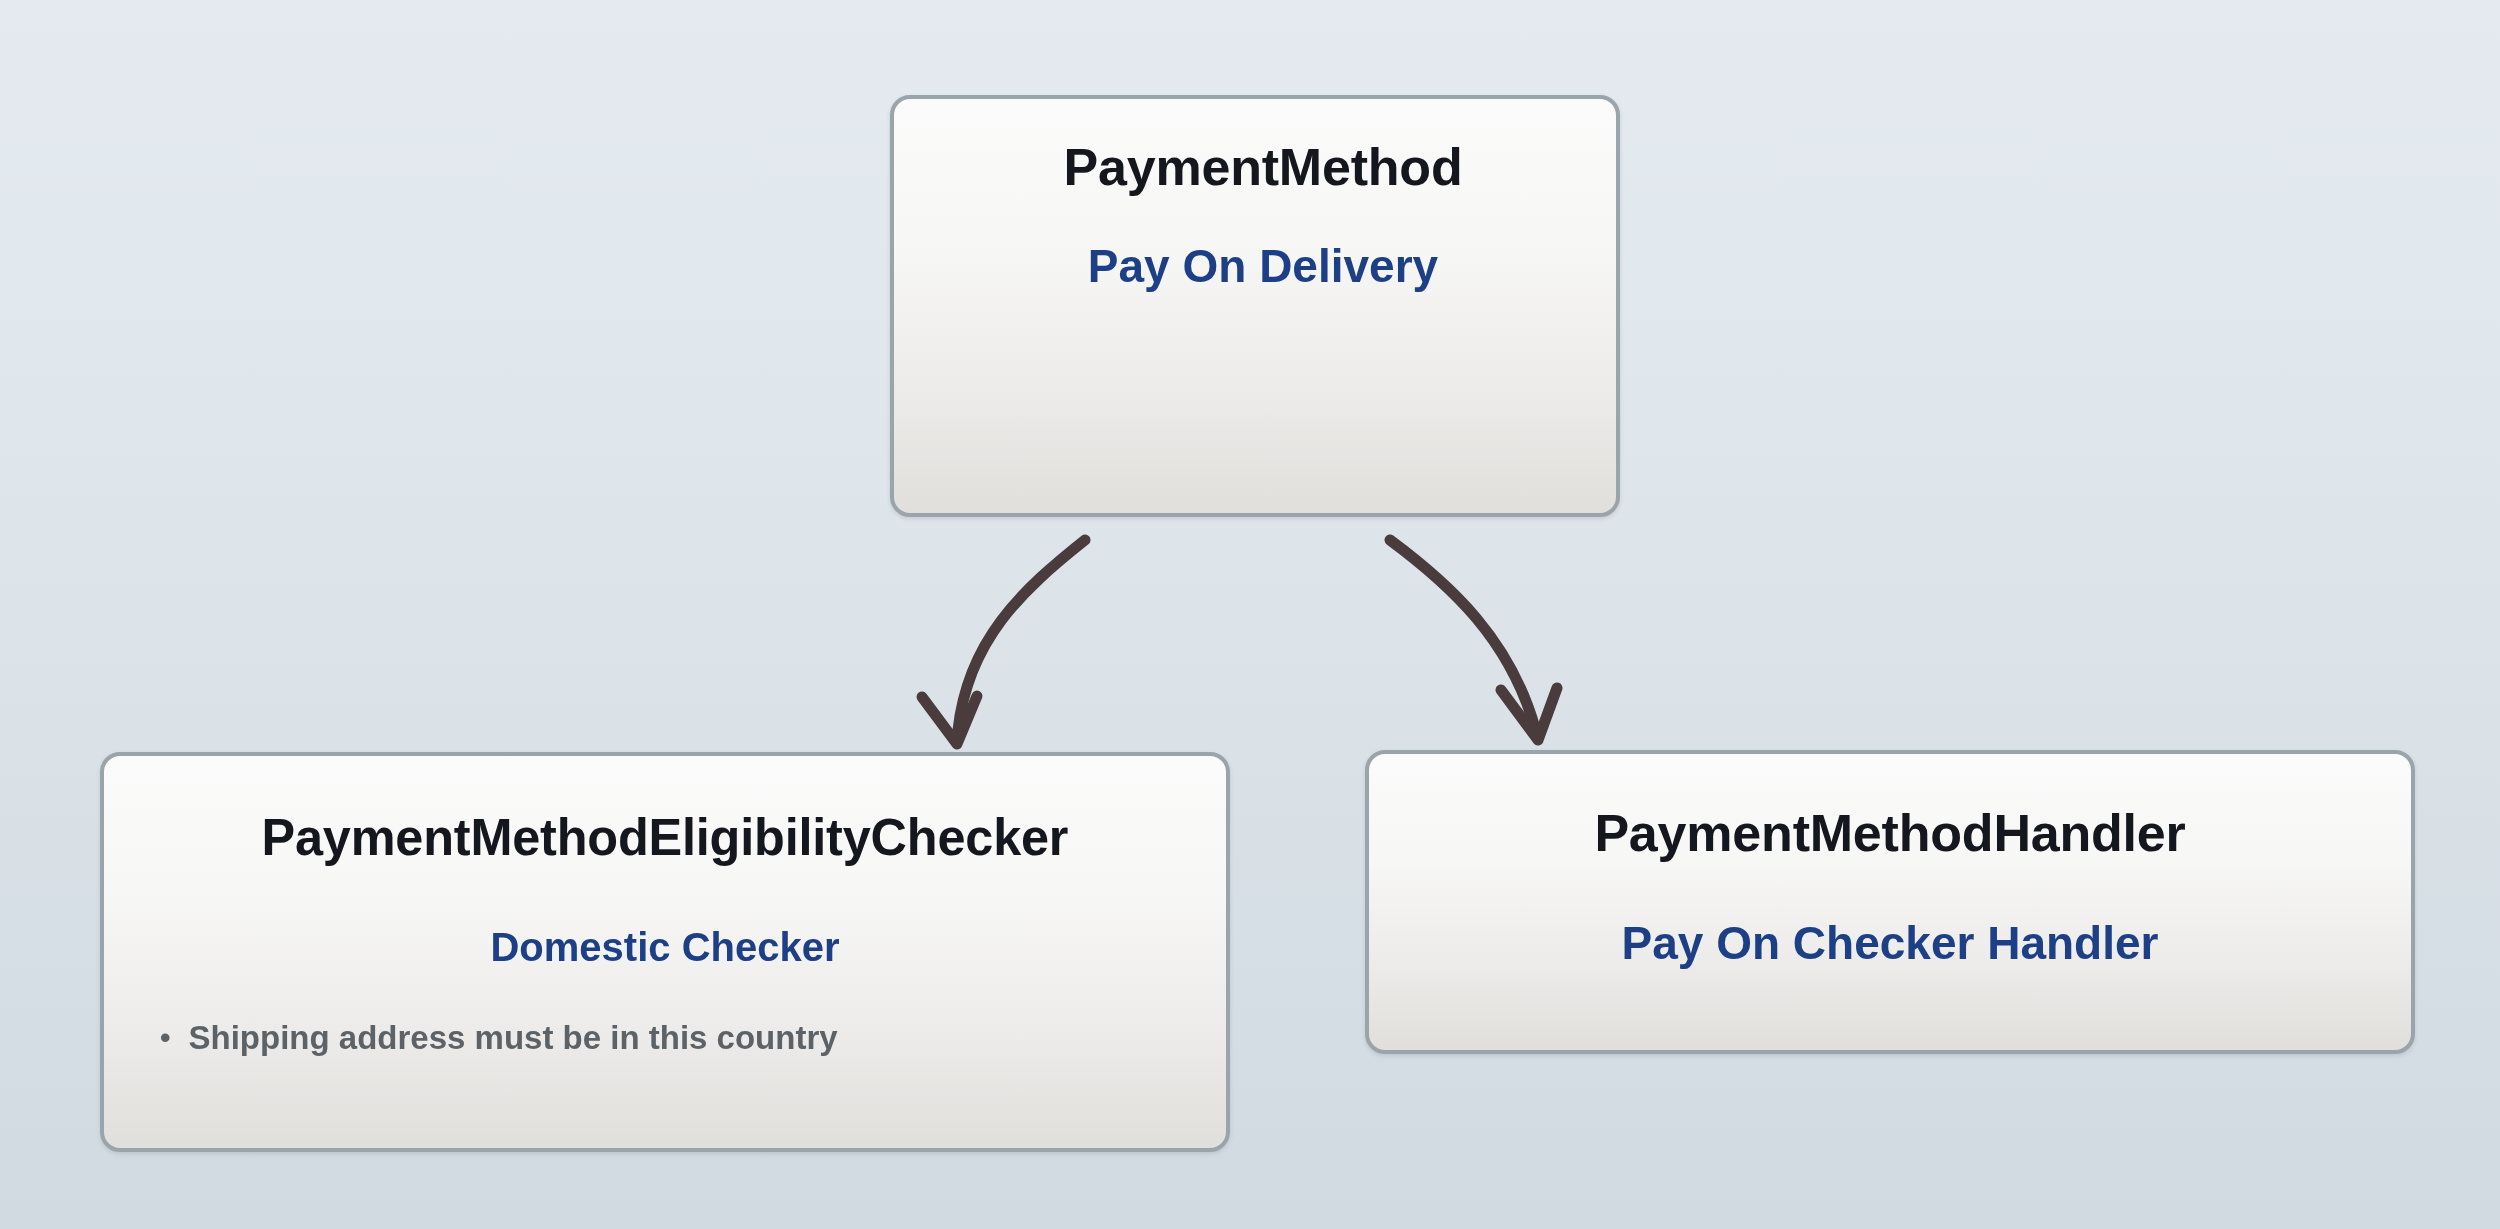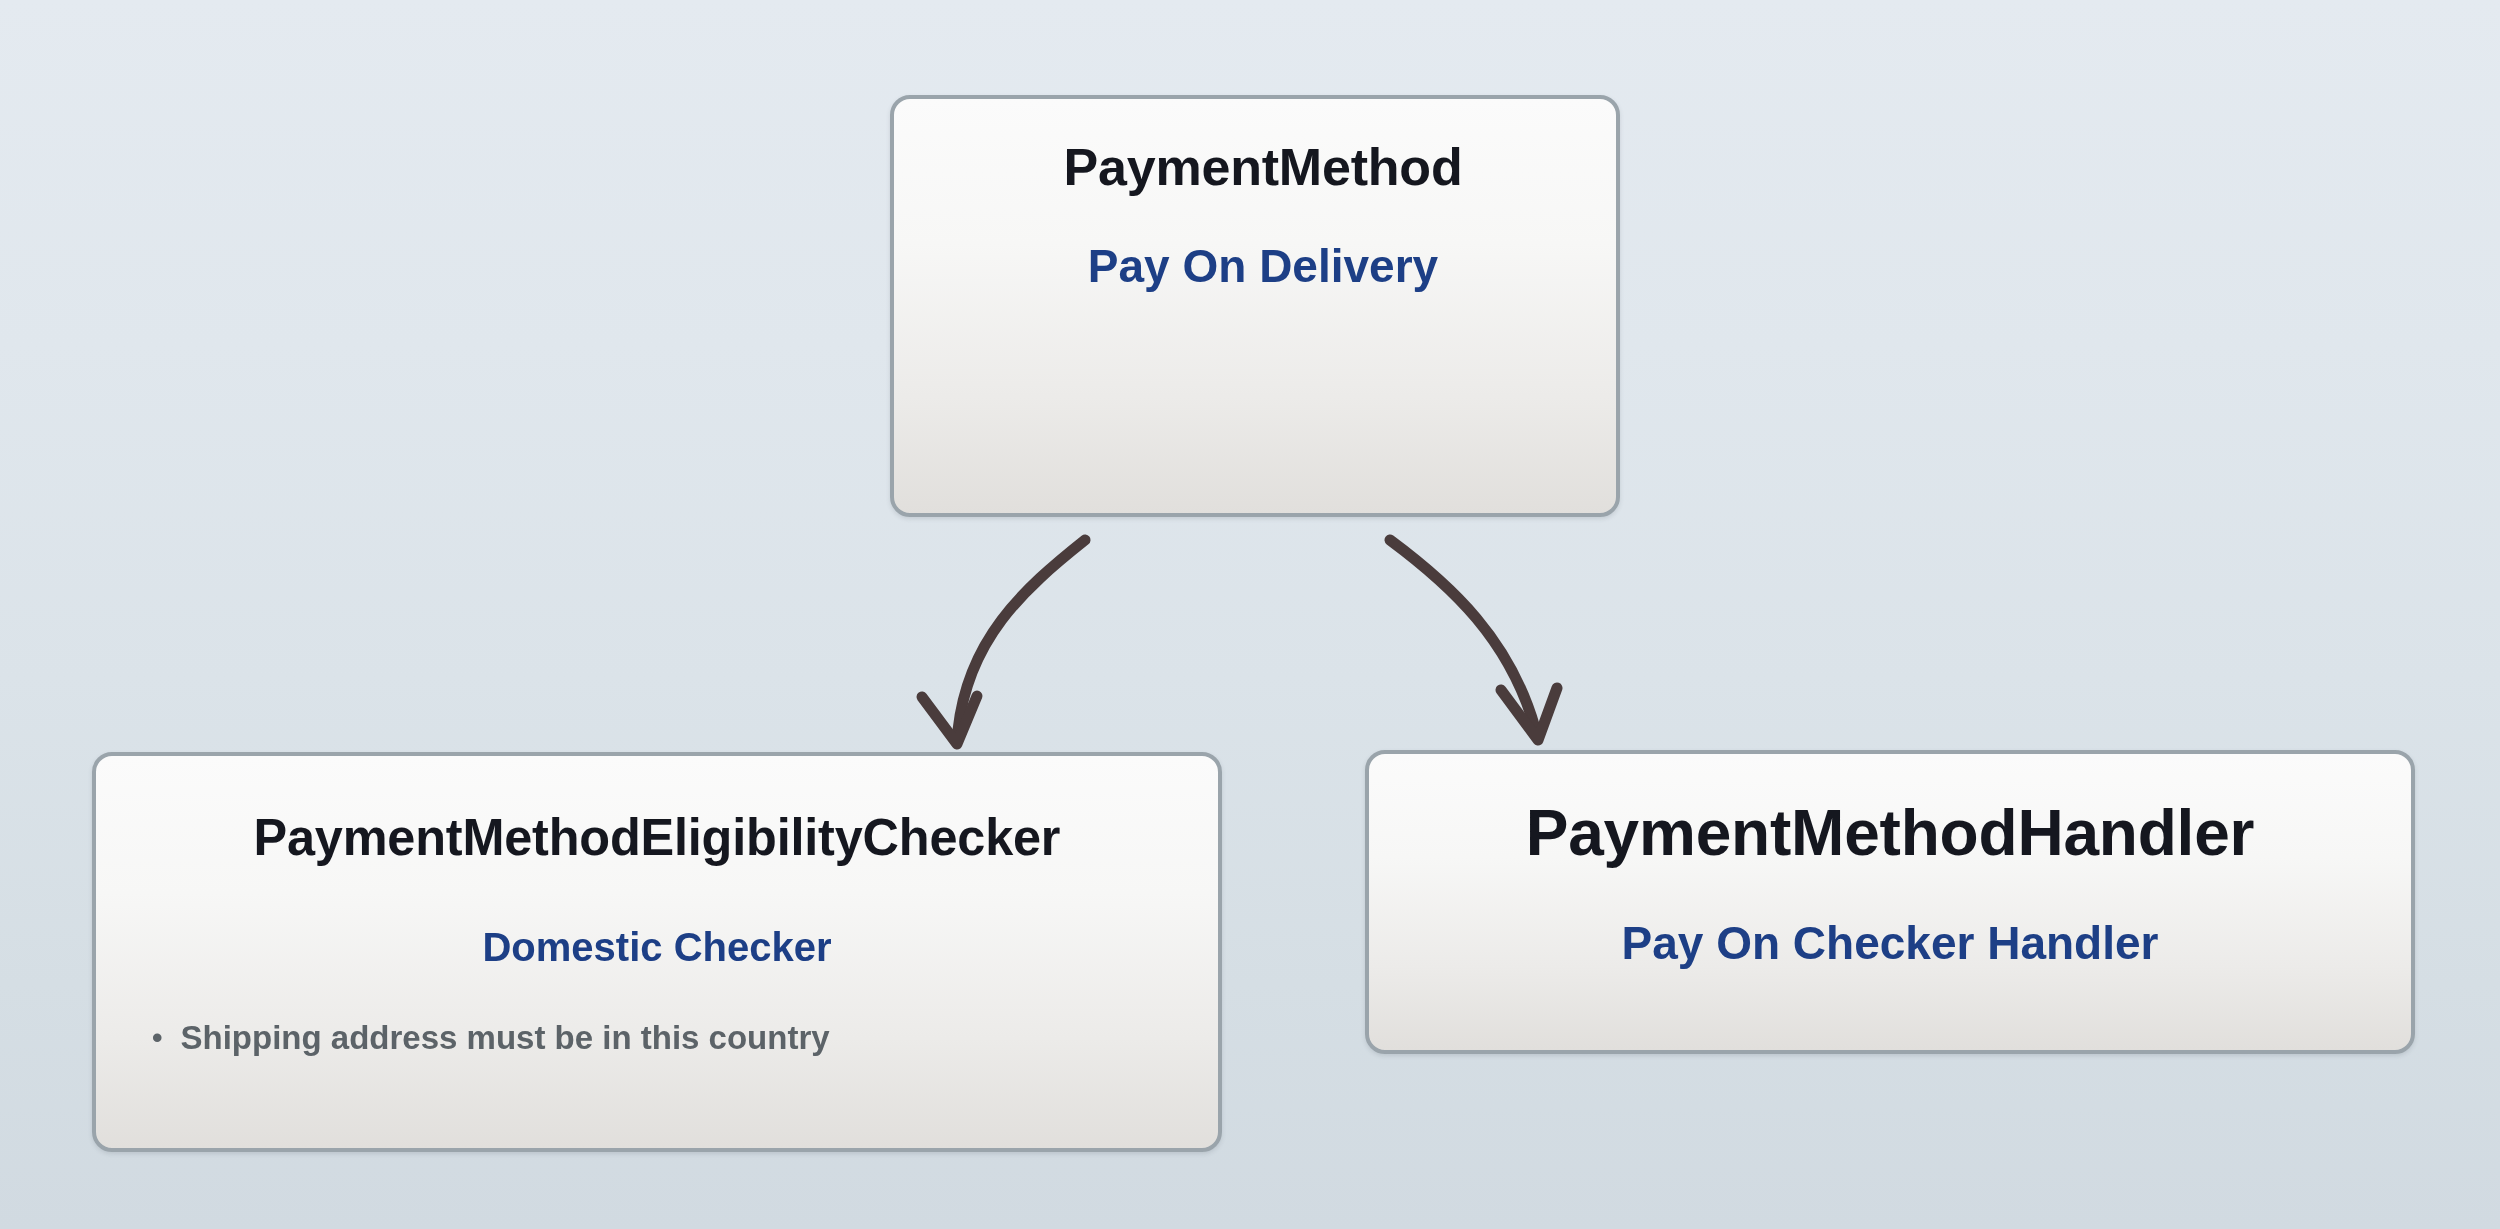--- a/index.html
+++ b/index.html
@@ -107,21 +107,21 @@
   #node-payment-method .code-chip {
     margin-top: 44px;
     width: 672px;
     height: 82px;
     font-size: 36px;
     letter-spacing: 0.5px;
   }
 
   
   #node-eligibility-checker {
-    left: 92px;
+    left: 100px;
     top: 752px;
     width: 1130px;
     height: 400px;
     padding: 20px 34px 24px 34px;
   }
   #node-eligibility-checker .node-title {
     font-size: 52px;
     line-height: 62px;
     margin-top: 30px;
     transform: scaleX(0.97);
@@ -149,21 +149,21 @@
   
   #node-payment-handler {
     left: 1365px;
     top: 750px;
     width: 1050px;
     height: 304px;
     padding: 20px 34px 24px 34px;
     justify-content: flex-start;
   }
   #node-payment-handler .node-title {
-    font-size: 64px;
+    font-size: 52px;
     line-height: 62px;
     margin-top: 28px;
   }
   #node-payment-handler .node-subtitle {
     font-size: 46px;
     line-height: 54px;
     margin-top: 52px;
   }
 </style>
 </head>

